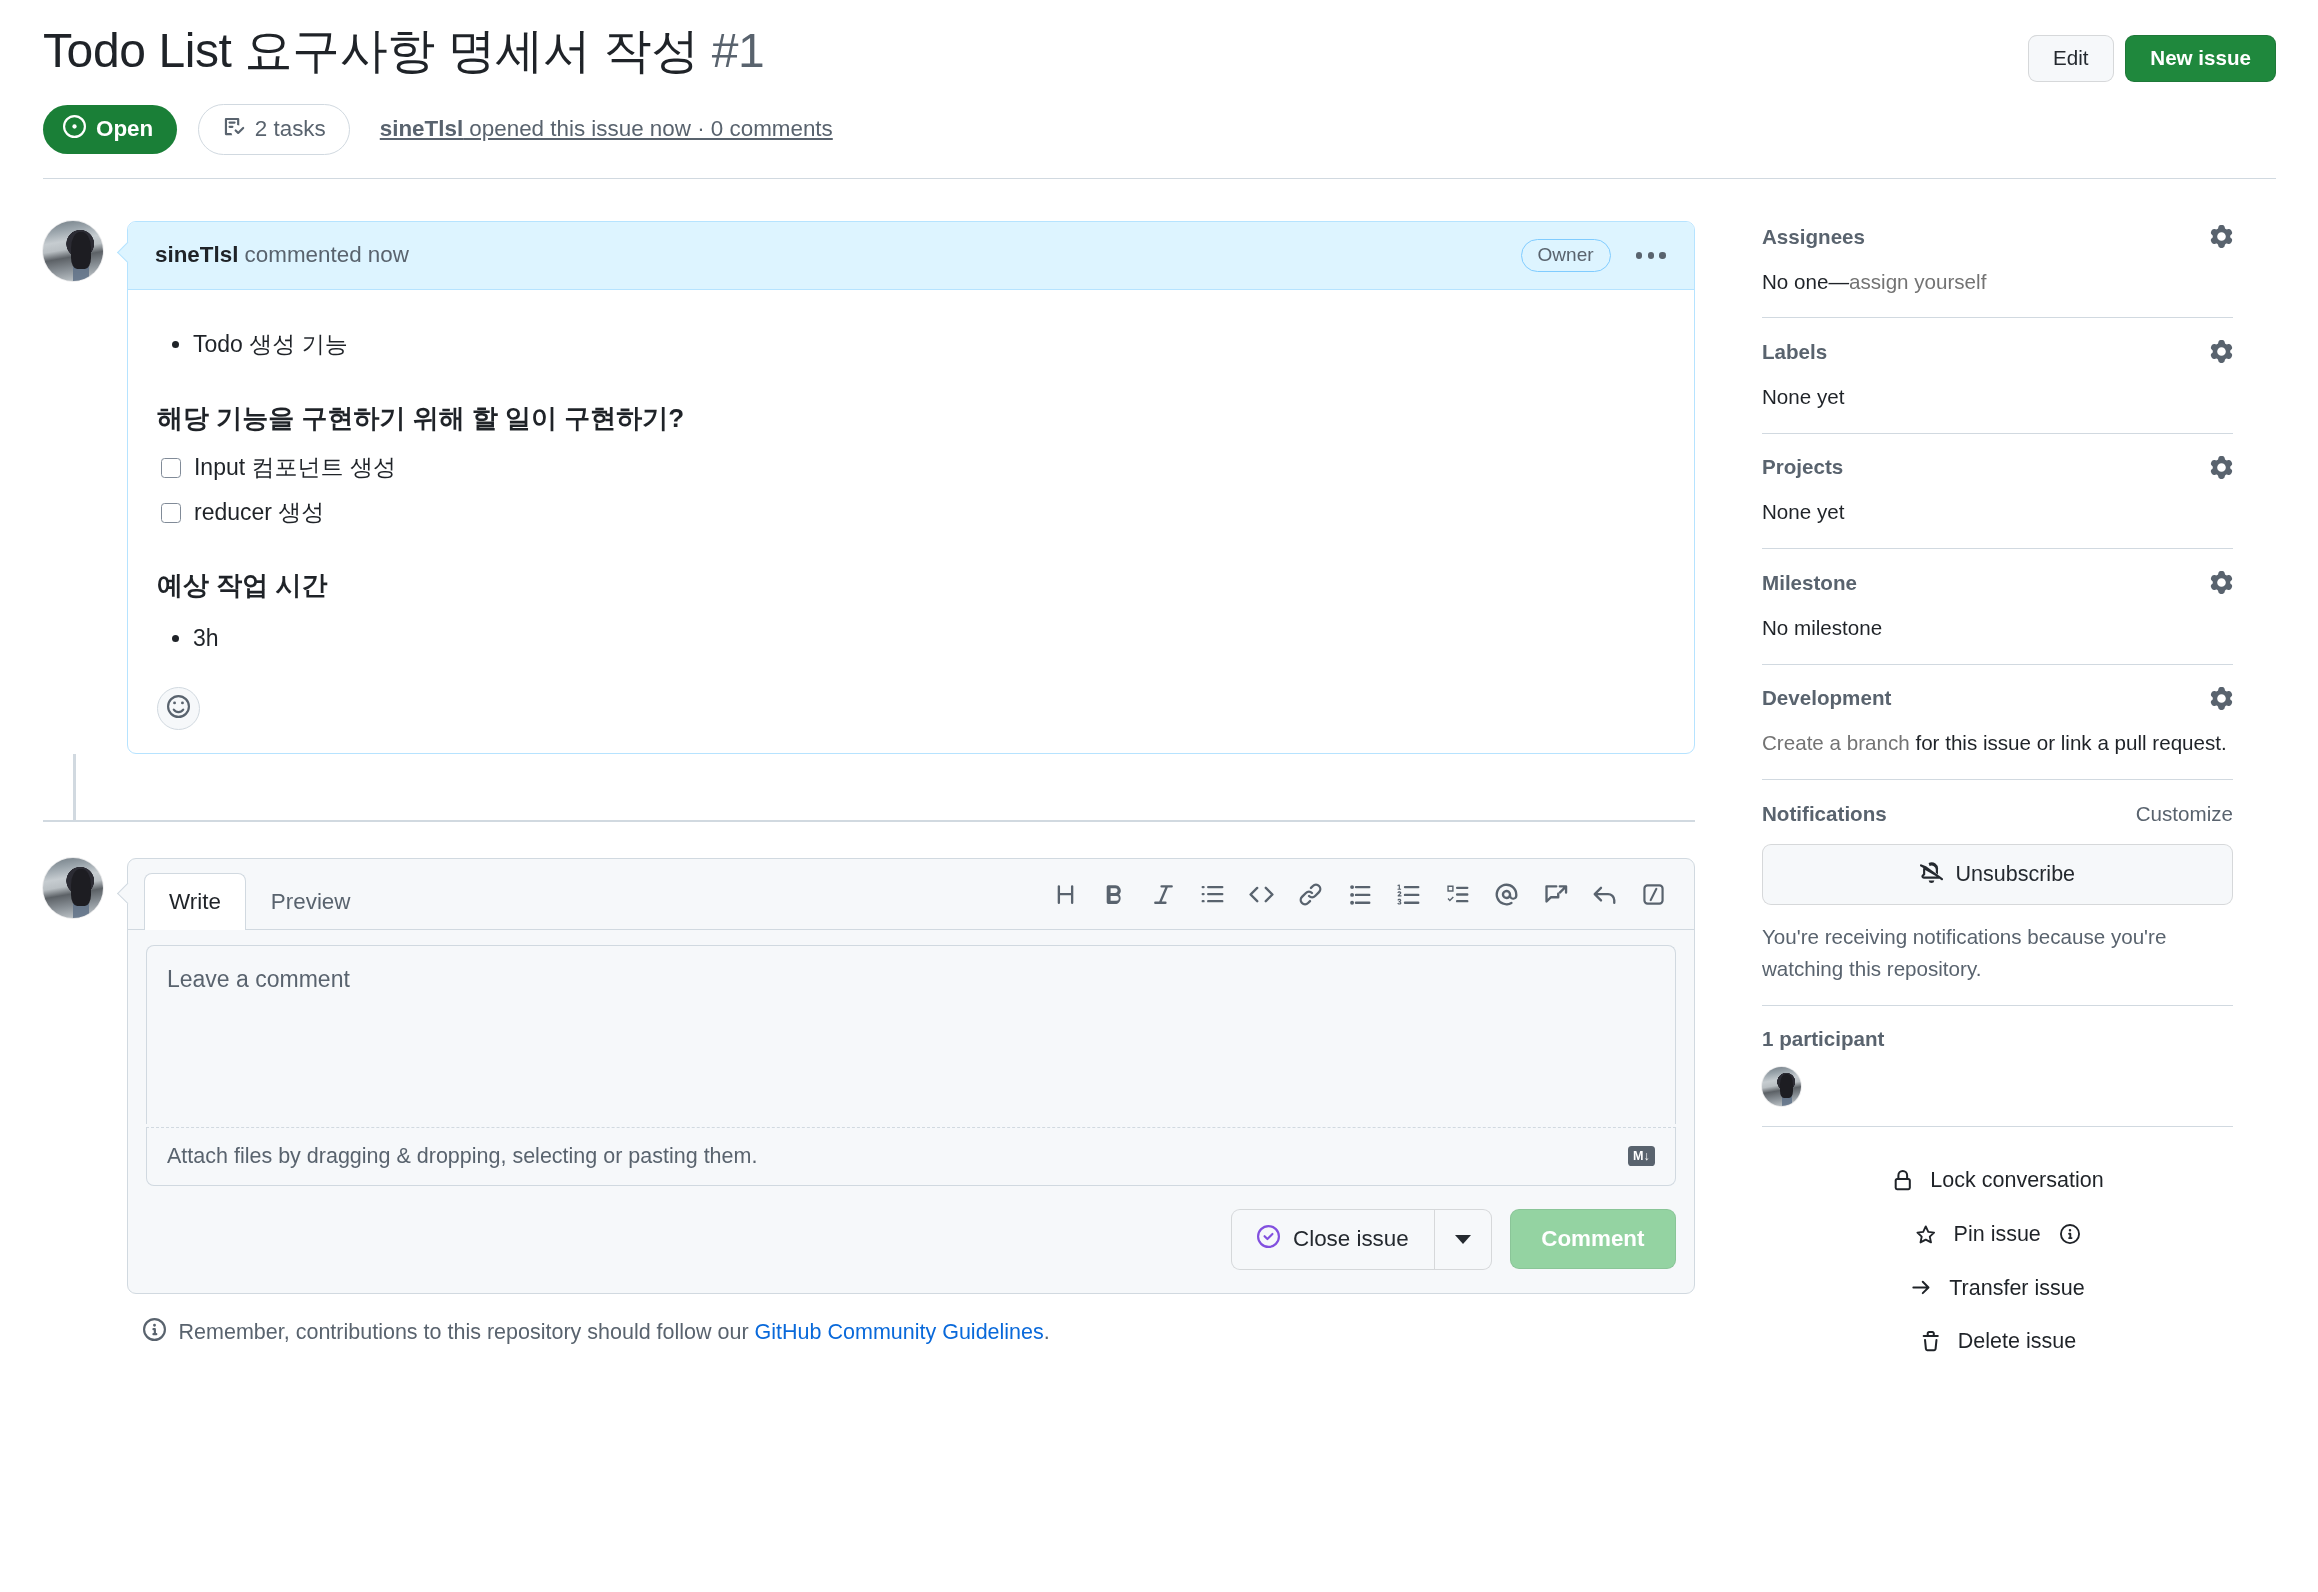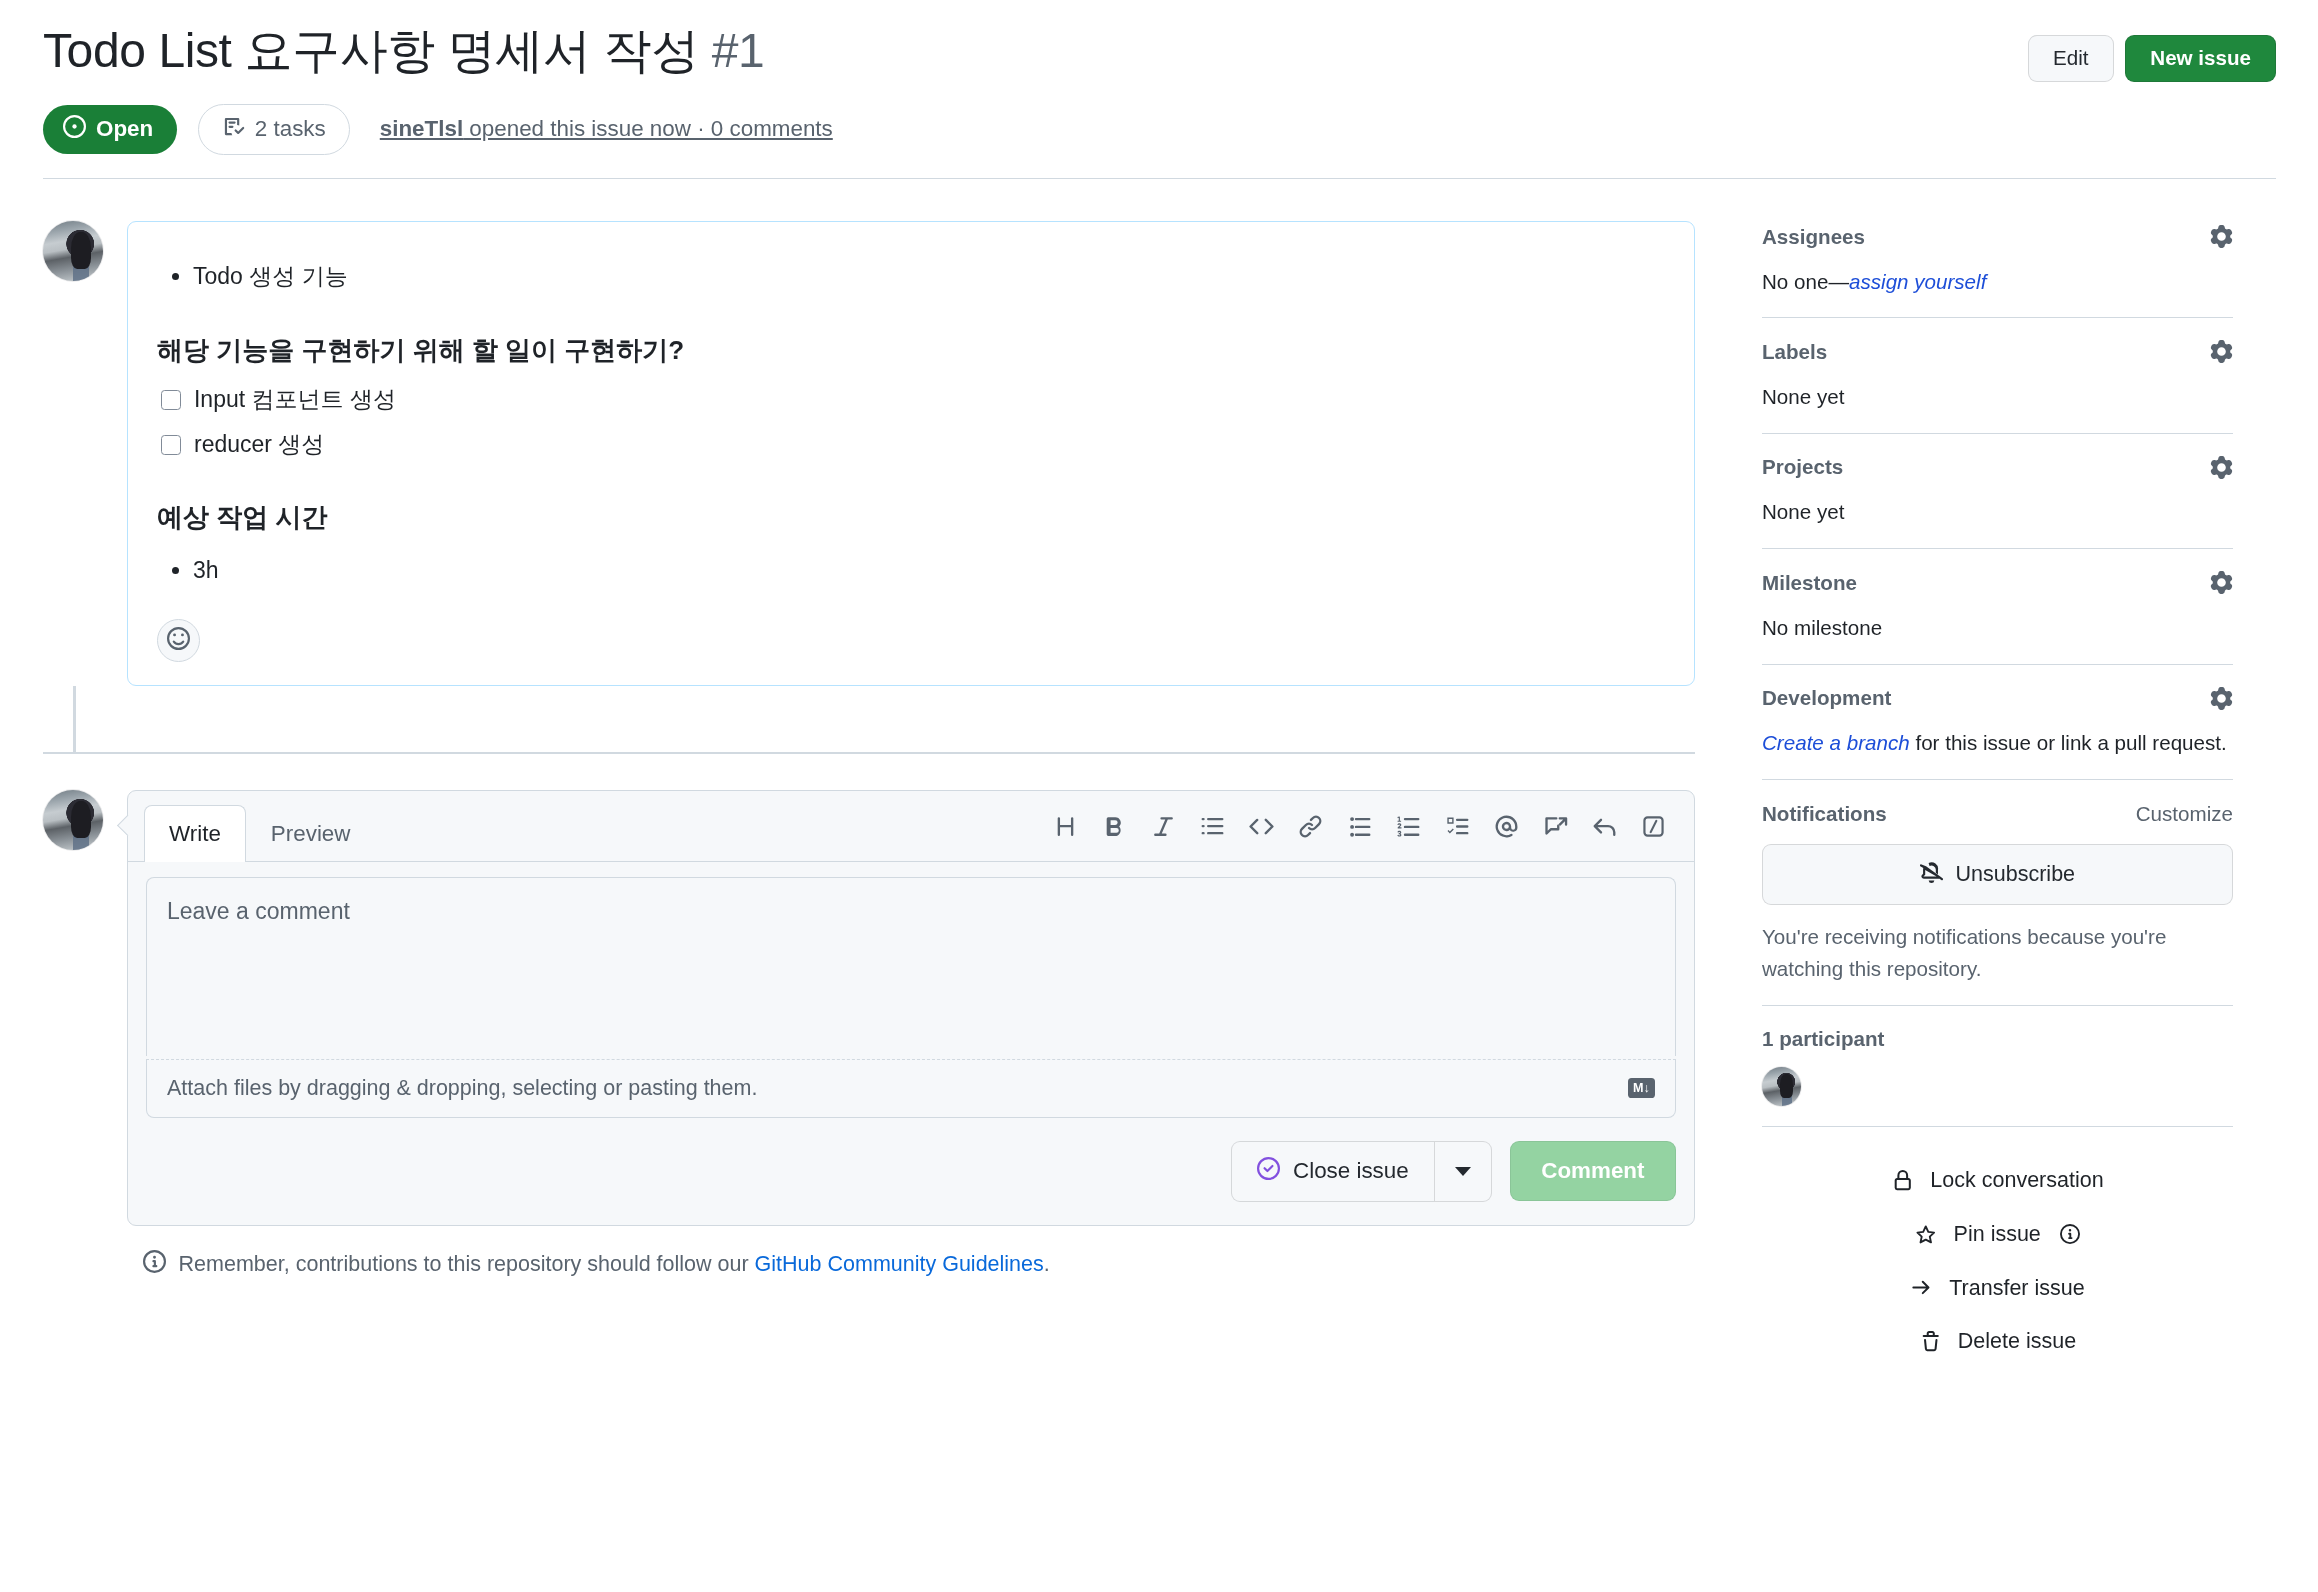--- a/index.html
+++ b/index.html
@@ -241,21 +241,21 @@
   
   .side-section { padding: 0 0 20px 0; border-bottom: 0.9px solid #d1d9e0; margin-bottom: 21.5px; }
   .side-section:last-child { border-bottom: none; }
   .side-head {
     display: flex; align-items: center; justify-content: space-between;
     margin-bottom: 18px;
   }
   .side-title { font-size: 20.6px; font-weight: 600; color: #59636e; }
   .side-link-right { font-size: 20.6px; color: #59636e; cursor: pointer; }
   .side-value { font-size: 20.6px; color: #1f2328; line-height: 1.5; }
-  .side-value a, .link { color: #1d4ed8; text-decoration: none; cursor: pointer; font-style: italic; }
+  .side-value a, .link { color: #737373; text-decoration: none; cursor: pointer; }
   .gear { cursor: pointer; color: #59636e; display: flex; }
 
   .unsub-btn {
     width: 100%; background: #f6f8fa; border: 0.9px solid rgba(31,35,40,0.15);
     border-radius: 9px; padding: 15.2px 0; font-size: 21.5px; color: #24292f;
     display: flex; align-items: center; justify-content: center; gap: 12.6px;
     cursor: pointer; margin-bottom: 16px;
   }
   .notif-note { font-size: 20.6px; color: #59636e; line-height: 1.55; }
   .participants { display: flex; gap: 10.8px; margin-top: 16px; }
@@ -314,20 +314,33 @@
   </div>
   <div class="header-divider"></div>
 
   <div class="body-wrap">
 
     <div class="main-col">
 
       <div class="timeline-item">
         <div class="avatar"></div>
         <div class="comment-box">
+          <div class="comment-head">
+            <span class="comment-author">
+              <b>sineTlsl</b><span> commented now</span>
+            </span>
+            <span class="head-right">
+              <span class="owner-pill">Owner</span>
+              <span class="kebab">
+                  <i></i>
+                  <i></i>
+                  <i></i>
+                </span>
+            </span>
+          </div>
 
           <div class="comment-body">
             <ul class="md-ul">
               <li>Todo 생성 기능</li>
             </ul>
 
             <h3 class="md-h3" style="margin-top:38px">해당 기능을 구현하기 위해 할 일이 구현하기?</h3>
             <ul class="task-list">
               <li>
                 <span class="task-cb"></span>

